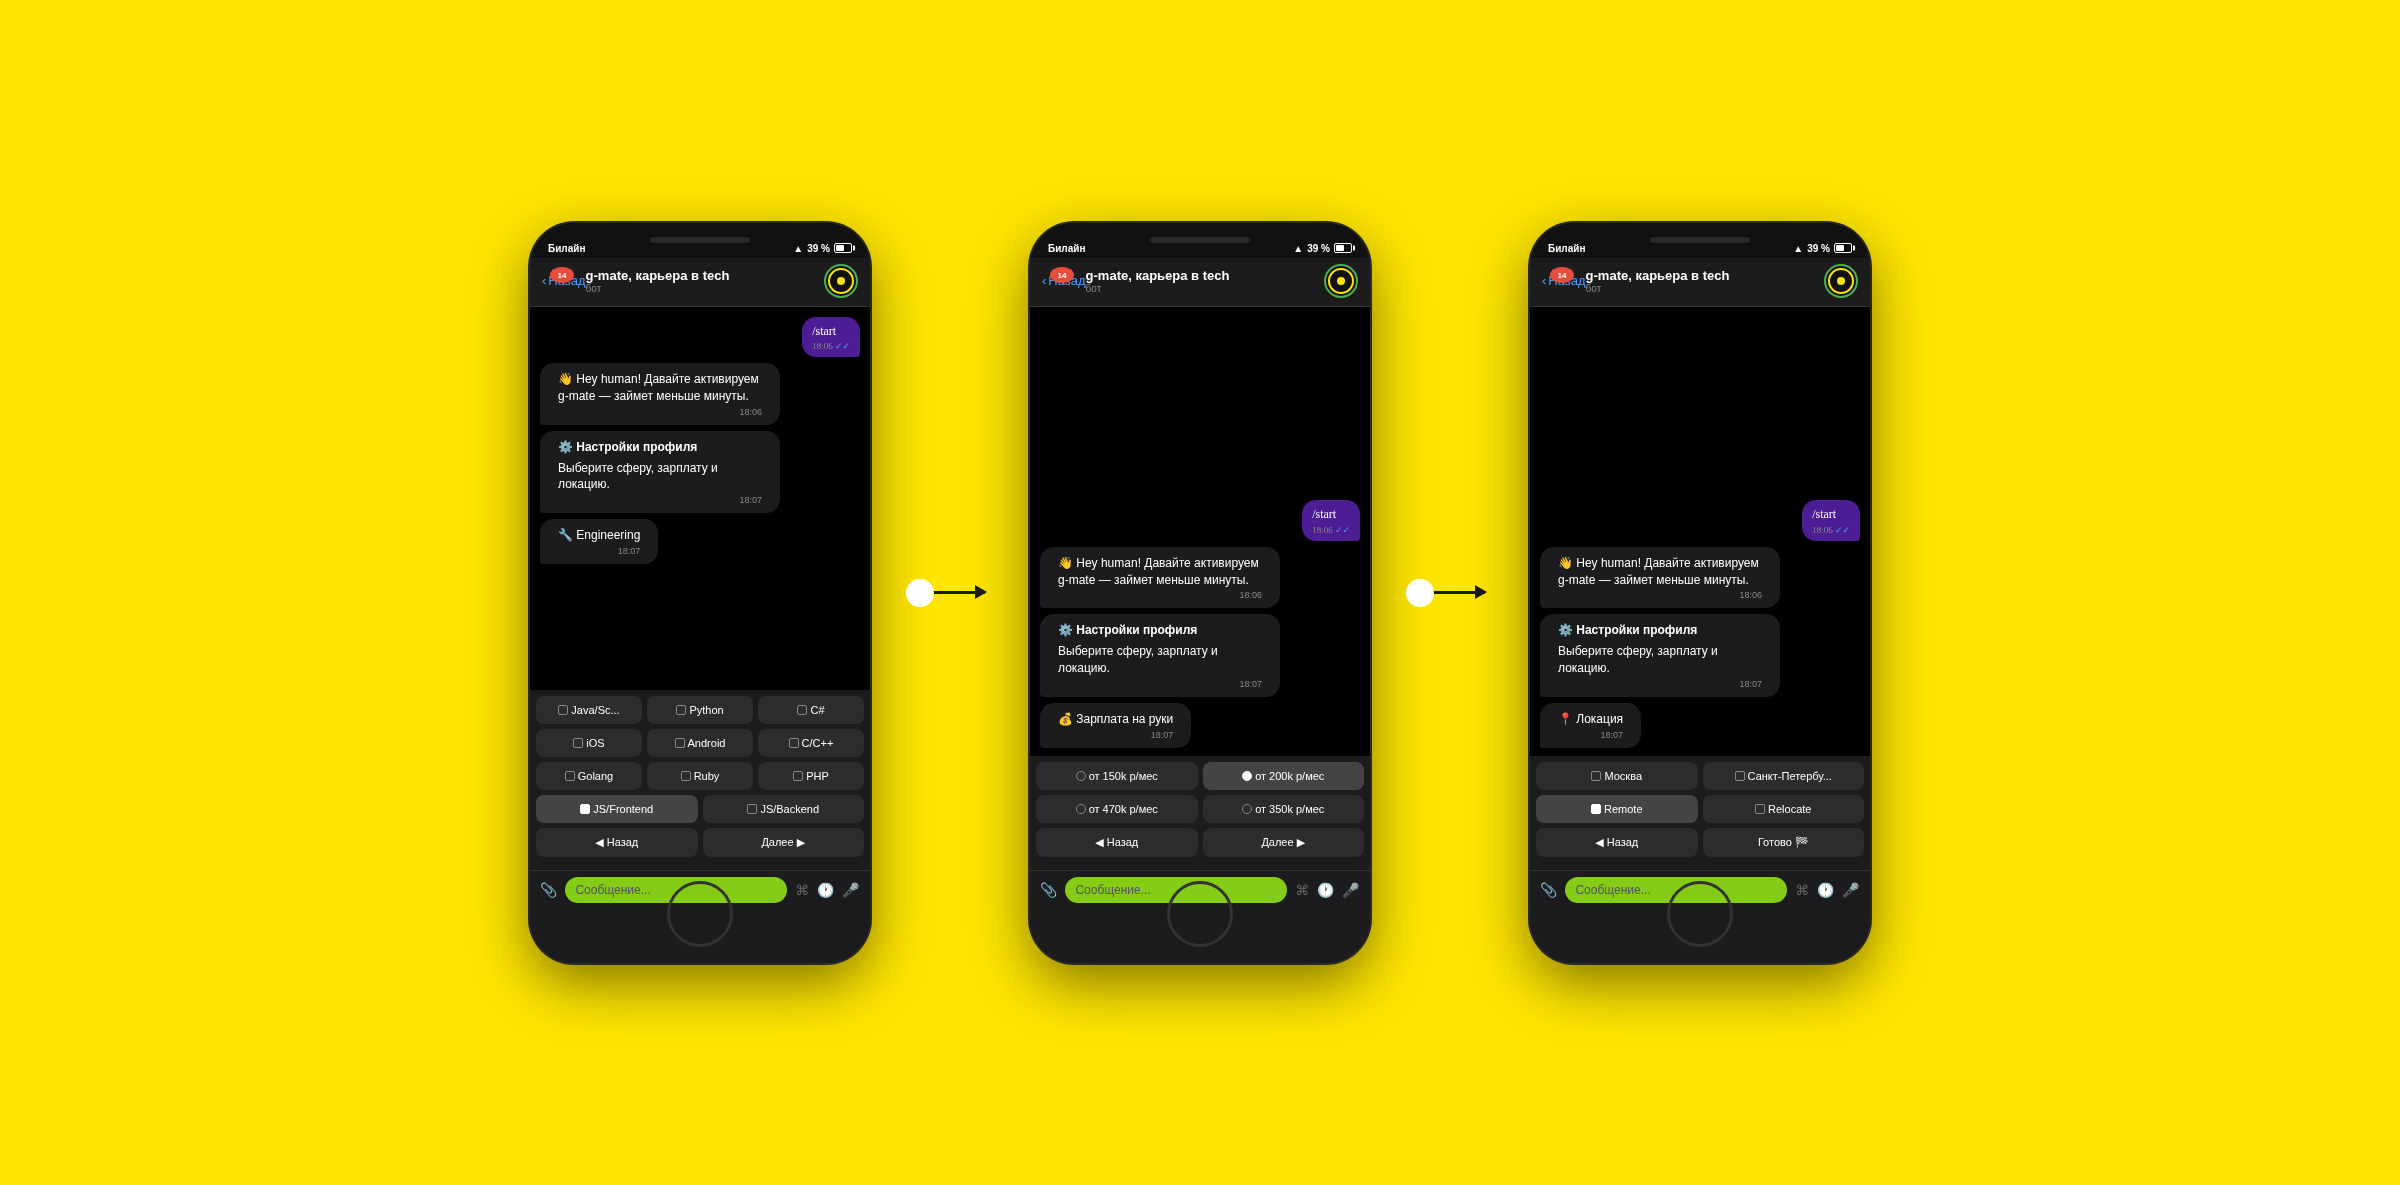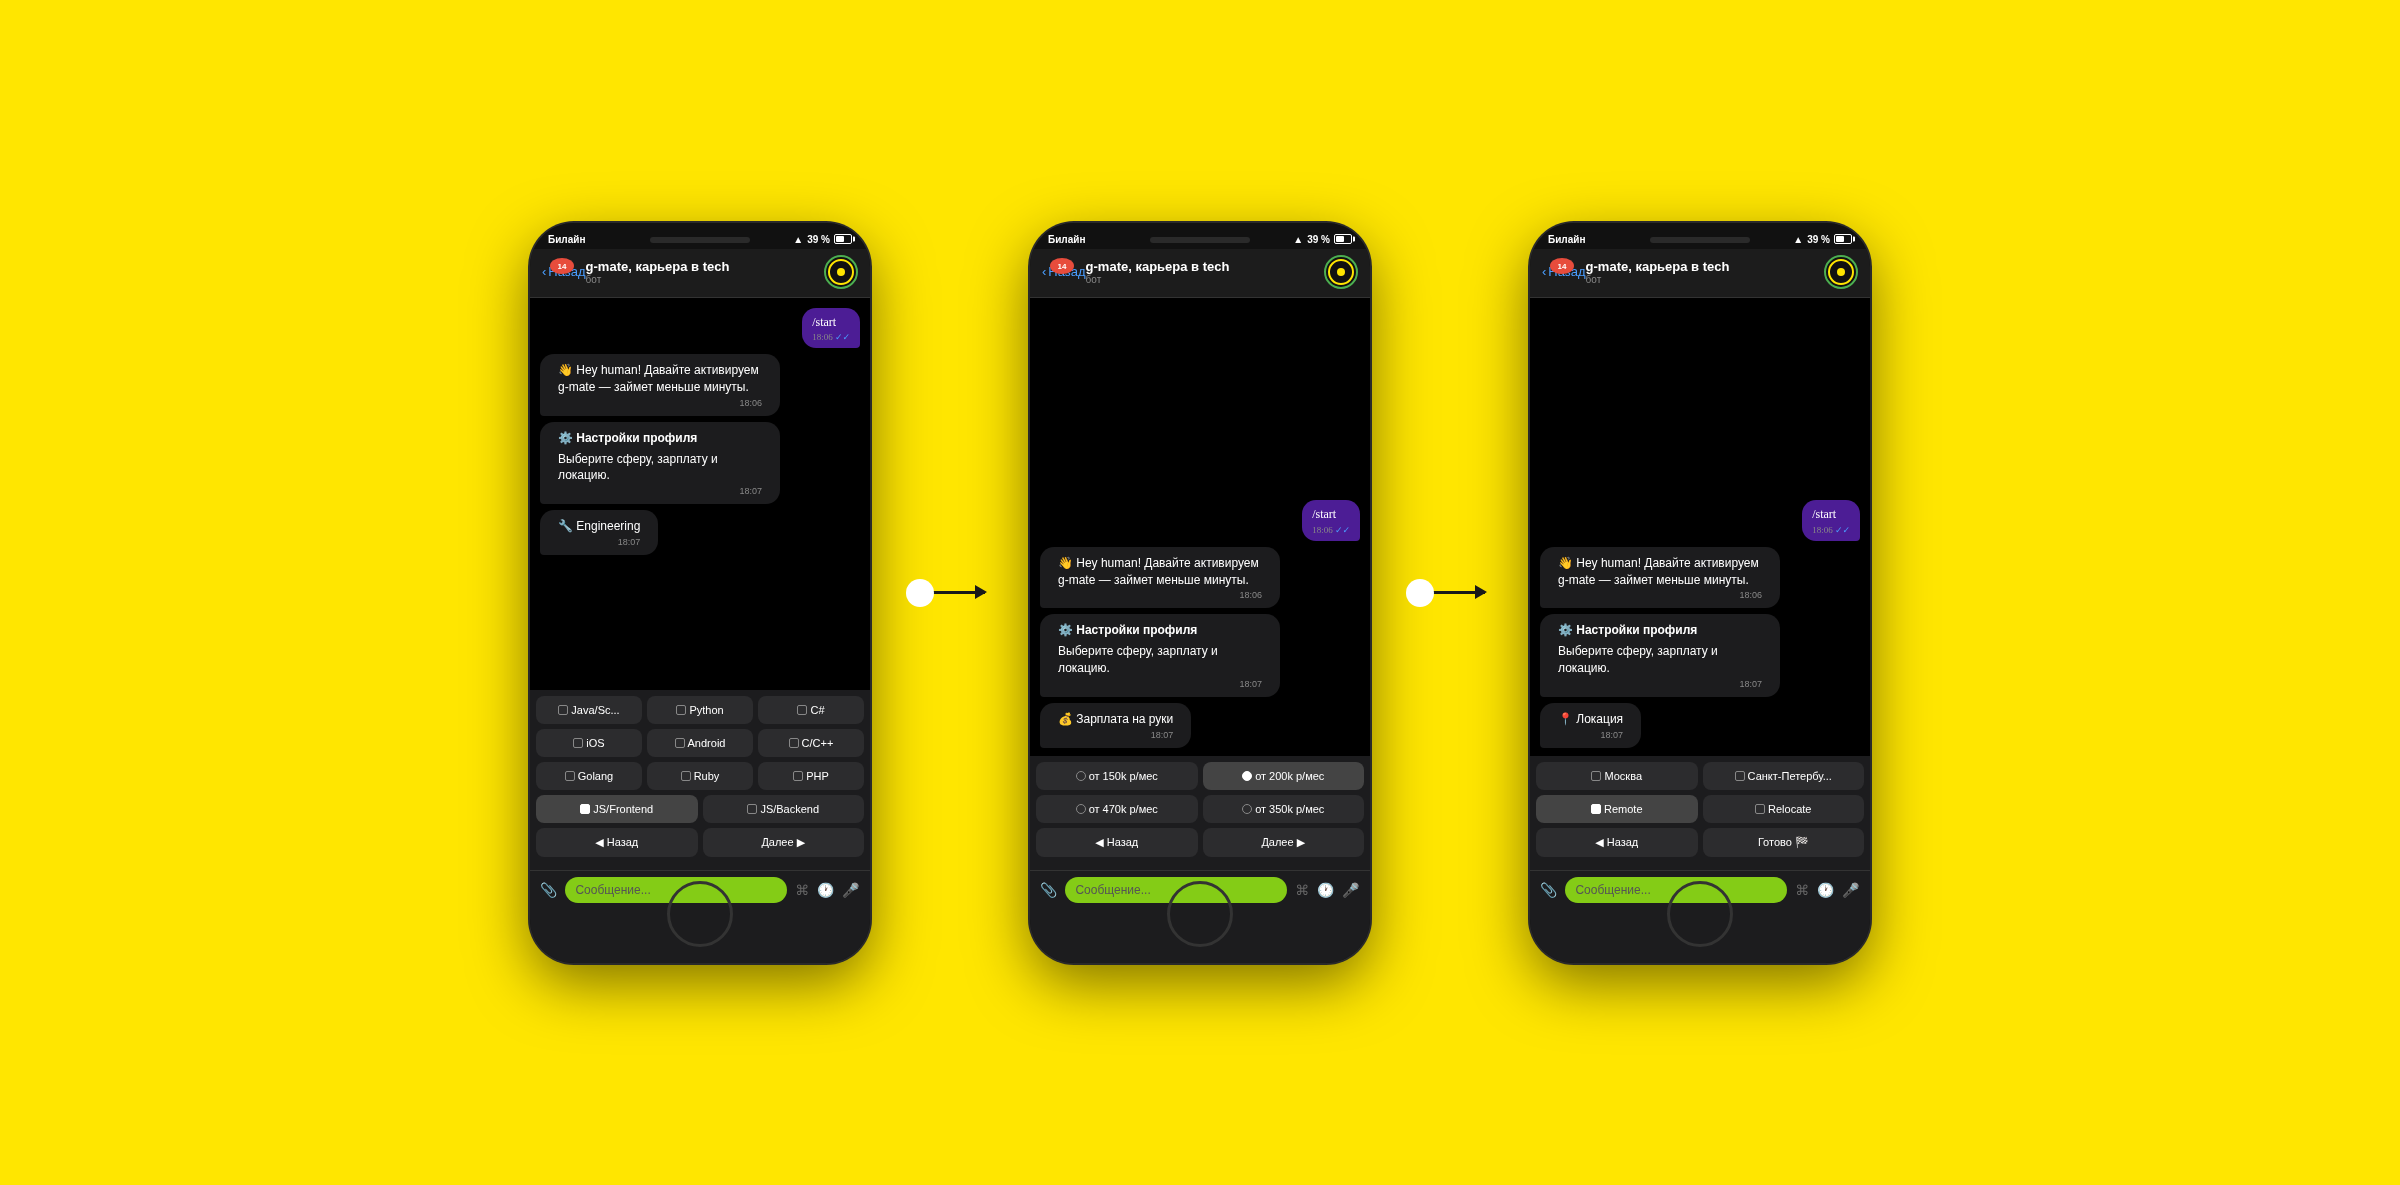--- a/index.html
+++ b/index.html
@@ -84,21 +84,21 @@
       border: 3px solid #333;
       border-radius: 50%;
       z-index: 10;
     }
 
     
     .status-bar {
       display: flex;
       justify-content: space-between;
       align-items: center;
-      padding: 11px 18px 4px;
+      padding: 20px 18px 4px;
       font-size: 10px;
       color: white;
       background: #111;
       flex-shrink: 0;
     }
     .status-left { font-weight: 600; }
     .status-right { display: flex; align-items: center; gap: 4px; font-weight: 600; }
     .battery-icon {
       width: 18px;
       height: 10px;

